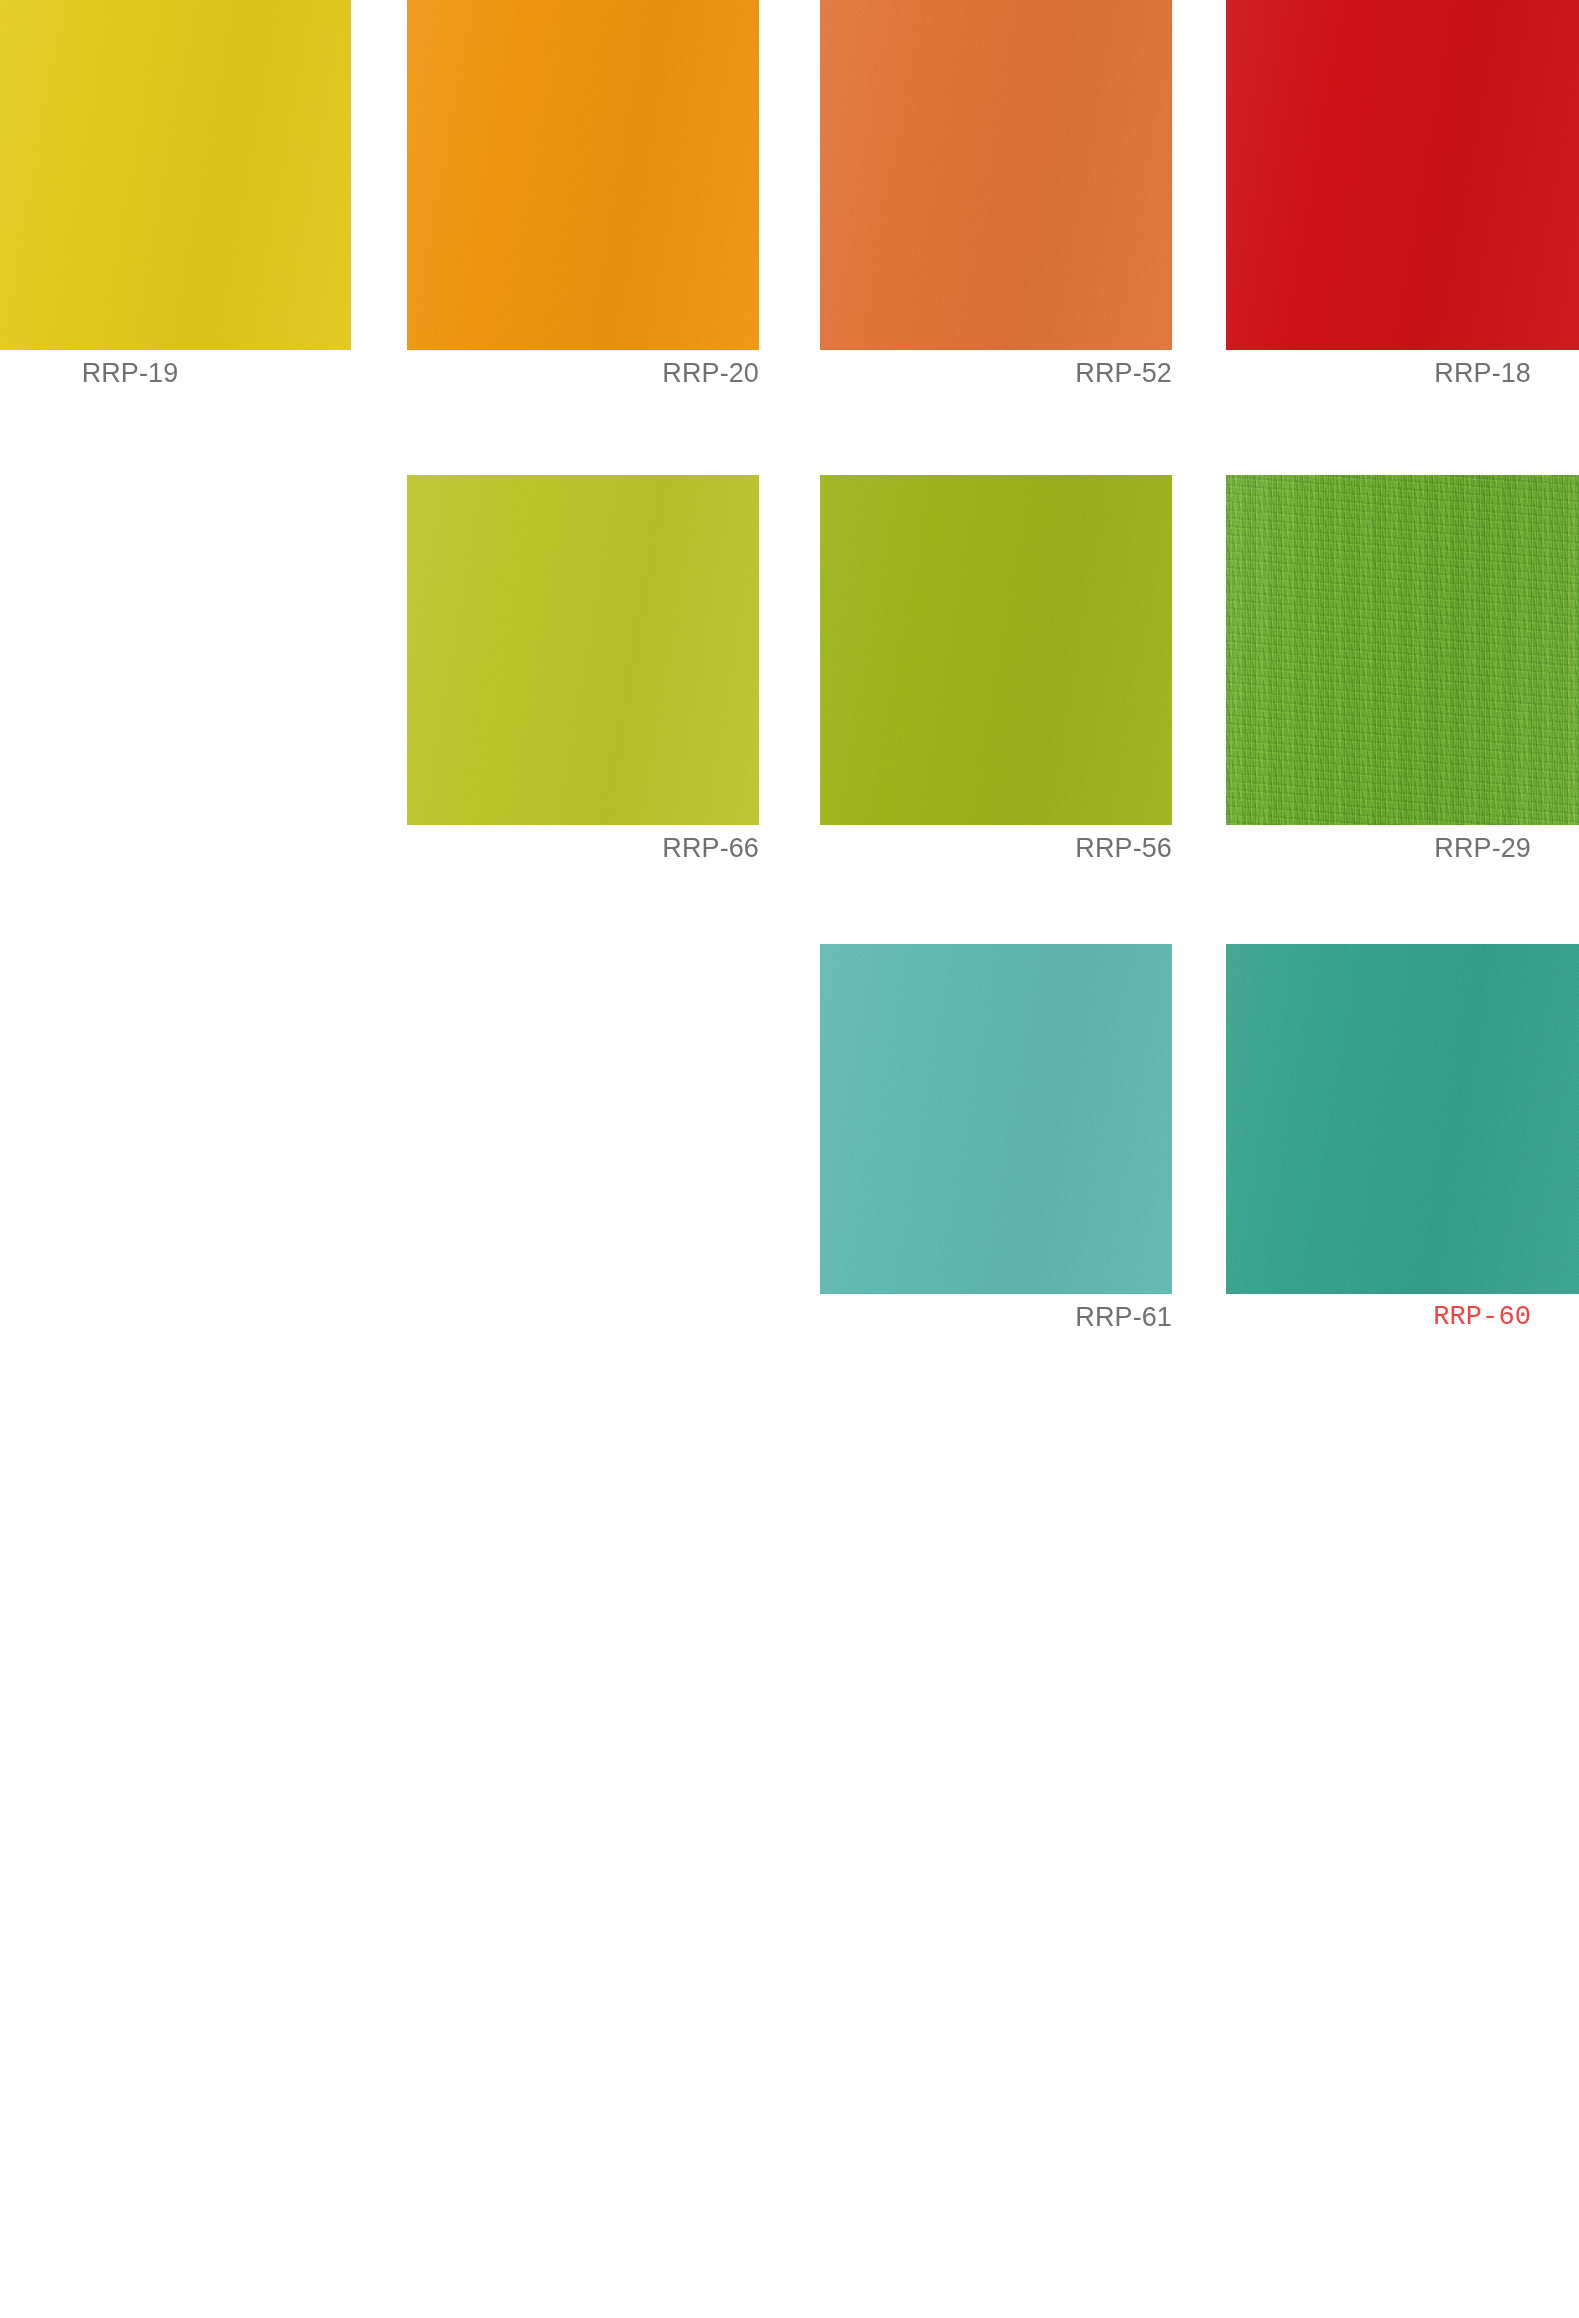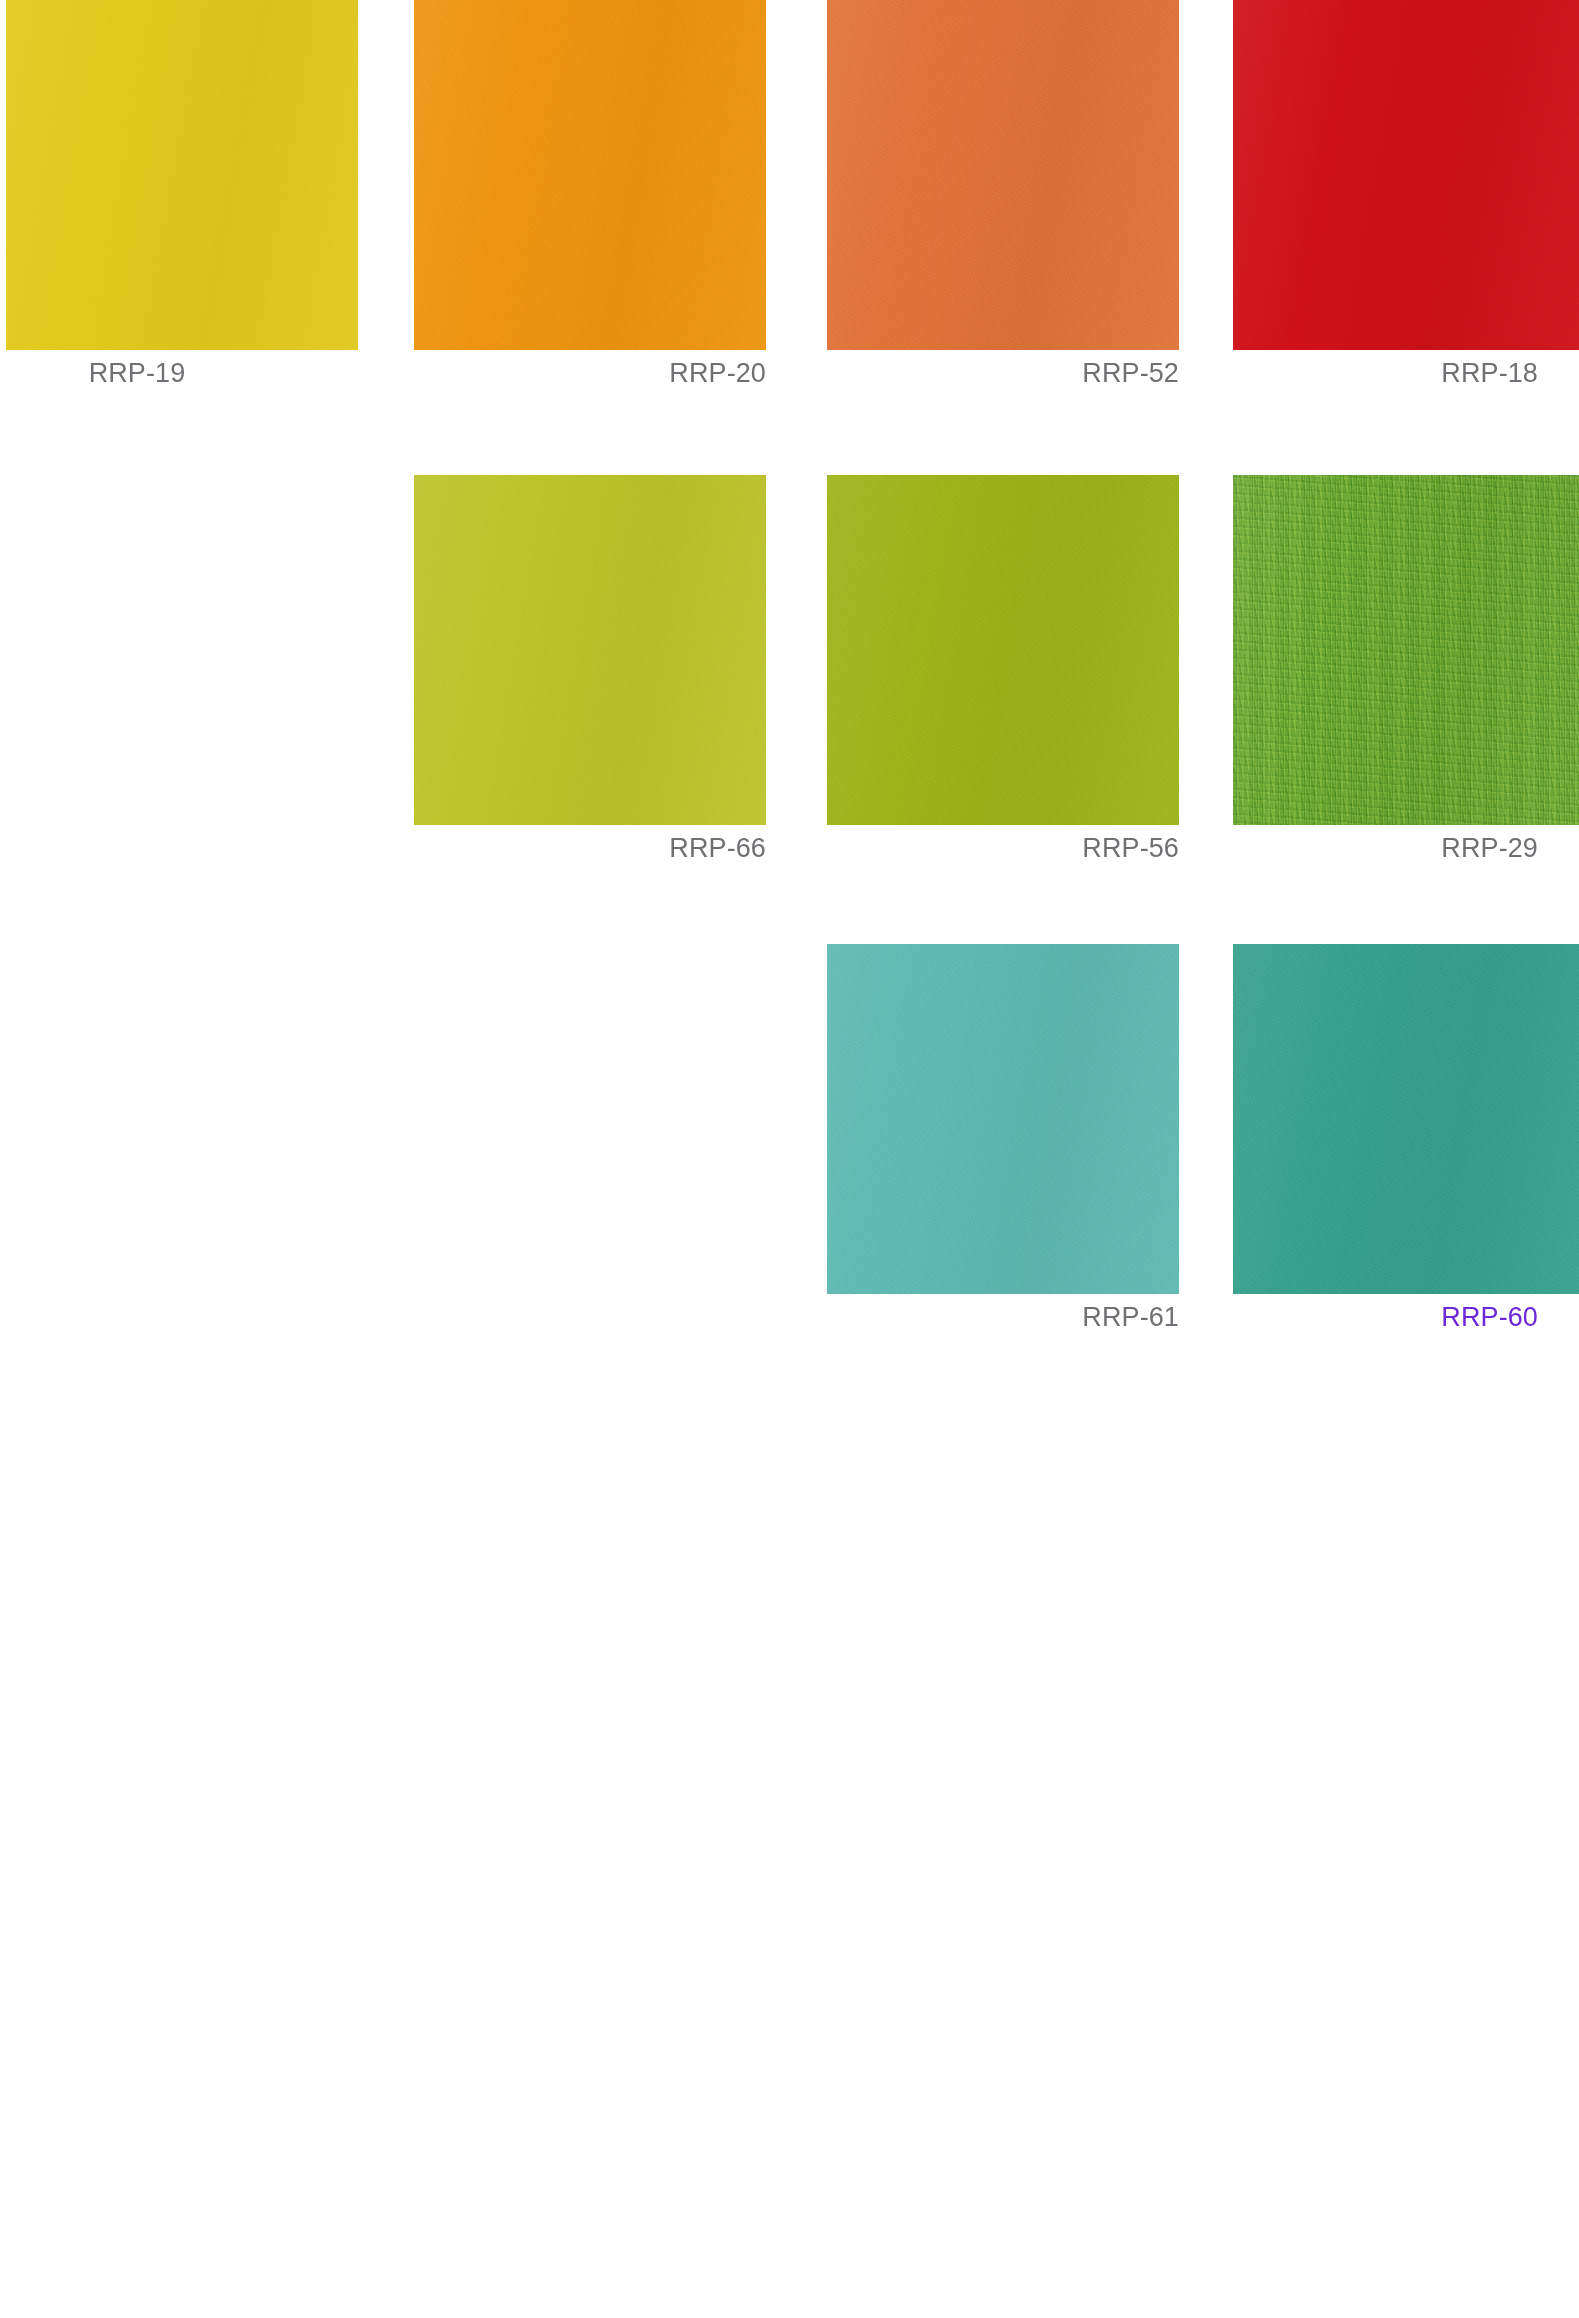--- a/index.html
+++ b/index.html
@@ -14,21 +14,20 @@
     font-family: "Liberation Sans", sans-serif;
     -webkit-font-smoothing: antialiased;
     overflow: hidden;
   }
 
   .swatch-sheet {
     position: relative;
     width: 1404px;
     height: 2319px;
     background: #ffffff;
-    margin-left: 7px;
   }
 
   
   .swatch-row {
     position: absolute;
     left: 0;
     width: 1580px;
     height: 415px;
   }
   .swatch-row.row-1 { top: 0px;    }
@@ -196,20 +195,20 @@
         <div class="tex sheen"></div>
       </div>
       <div class="swatch-caption" style="color: rgb(111, 112, 115);">RRP-61</div>
     </div>
 
     <div class="swatch-cell col-4">
       <div class="swatch-chip" style="background-color: rgb(55, 161, 141);">
         <div class="tex fine"></div>
         <div class="tex sheen"></div>
       </div>
-      <div class="swatch-caption" style="color: #6d28d9;">RRP-60</div>
+      <div class="swatch-caption" style="color: #ef4444; font-family: Liberation Mono, monospace;">RRP-60</div>
     </div>
   </div>
 
 
 
 </div>
 
 
 </body></html>

